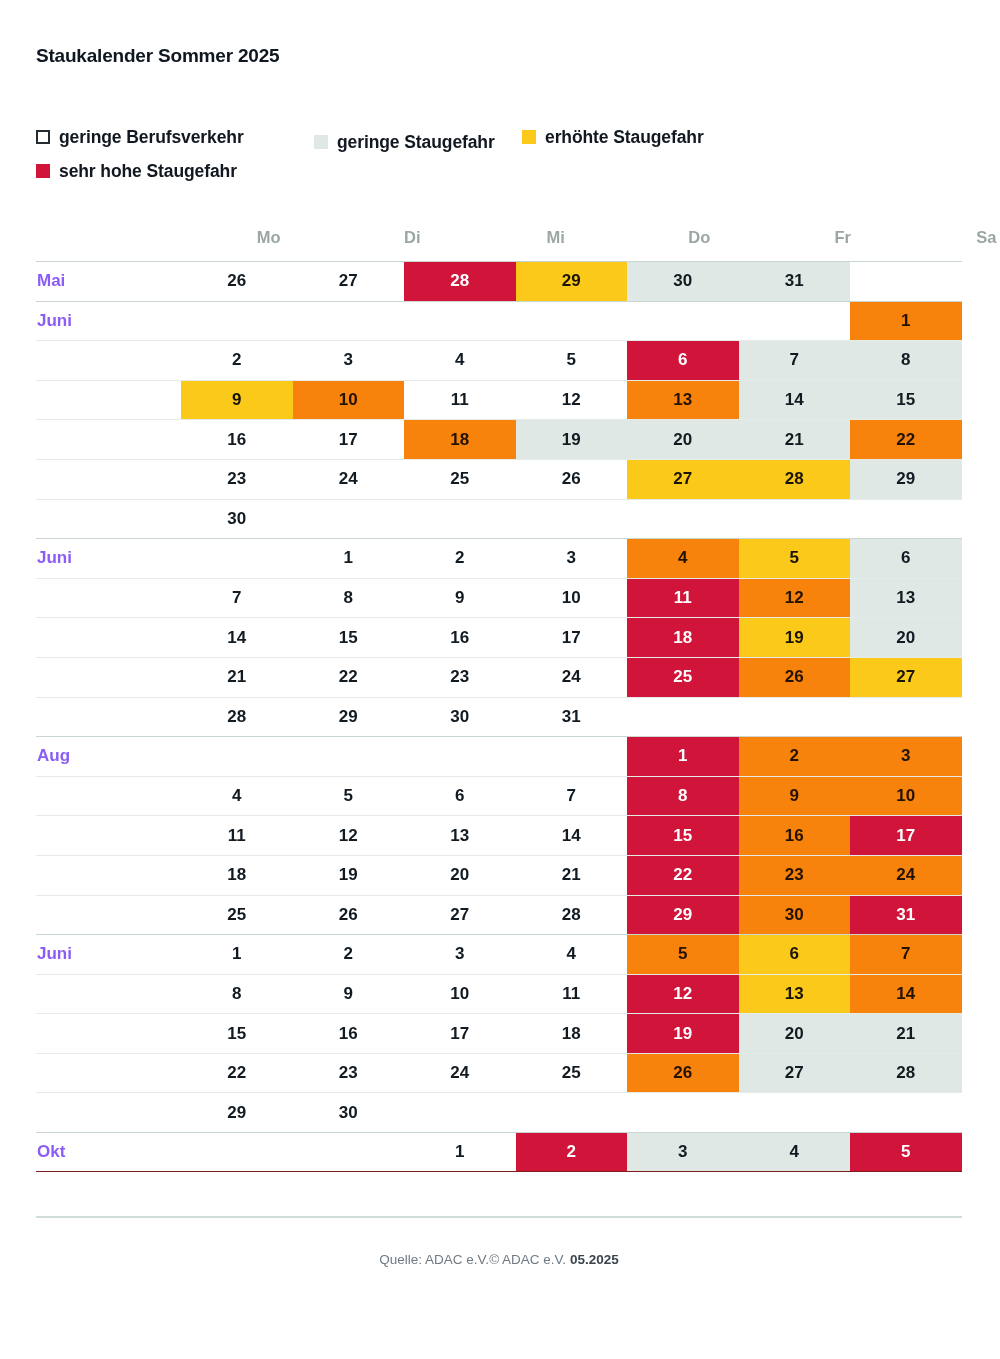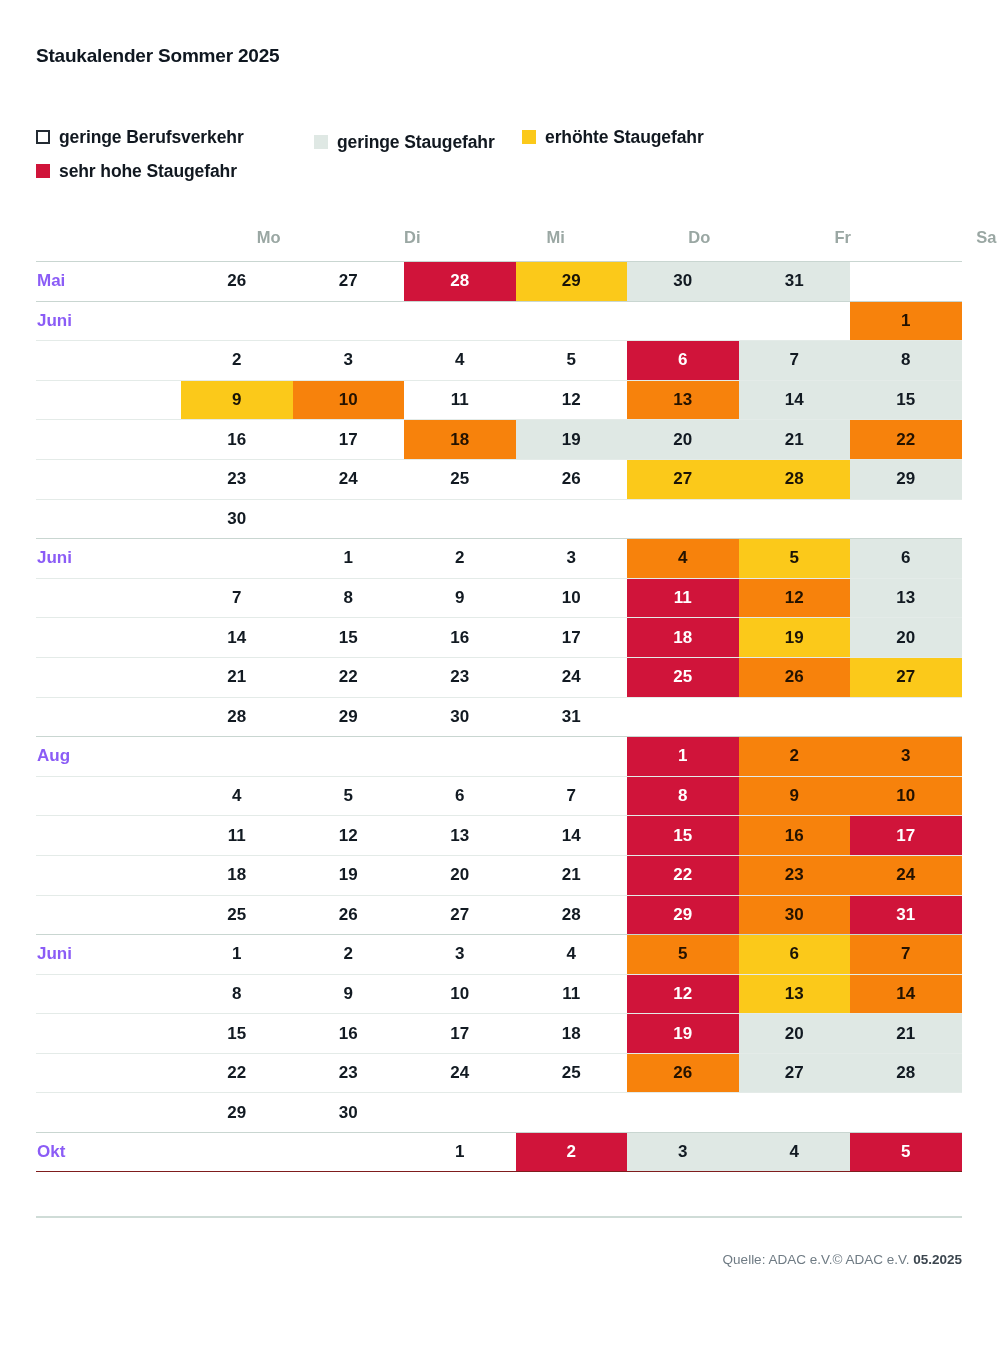--- a/index.html
+++ b/index.html
@@ -152,21 +152,21 @@
     width: 926px;
     height: 2px;
     background: #cfdcd7;
   }
   .footer {
     position: absolute;
     left: 36px;
     top: 1252px;
     width: 926px;
     display: flex;
-    justify-content: flex-end;
+    justify-content: center;
     align-items: baseline;
     font-size: 13.5px;
     color: #6f7b84;
   }
   .footer .copy b { color: #3b454e; font-weight: bold; }
 </style>
 </head>
 <body>
 
 <div class="page">

